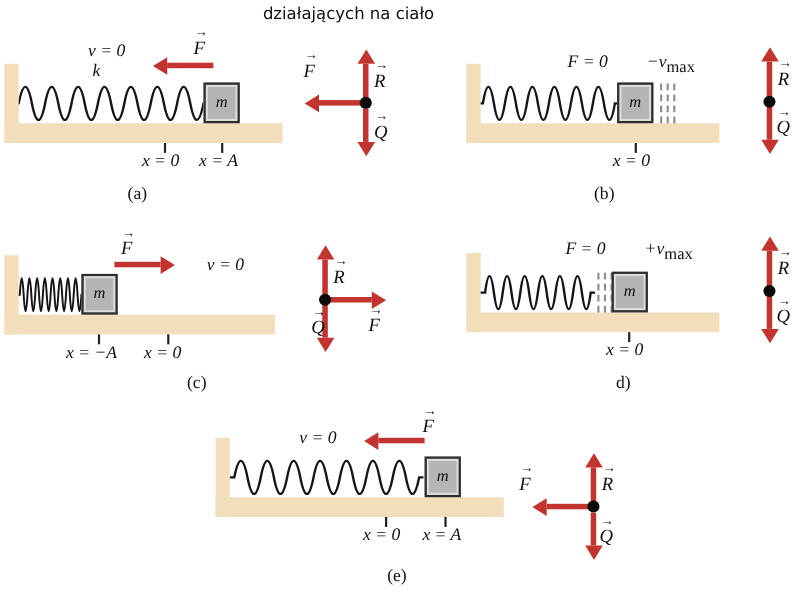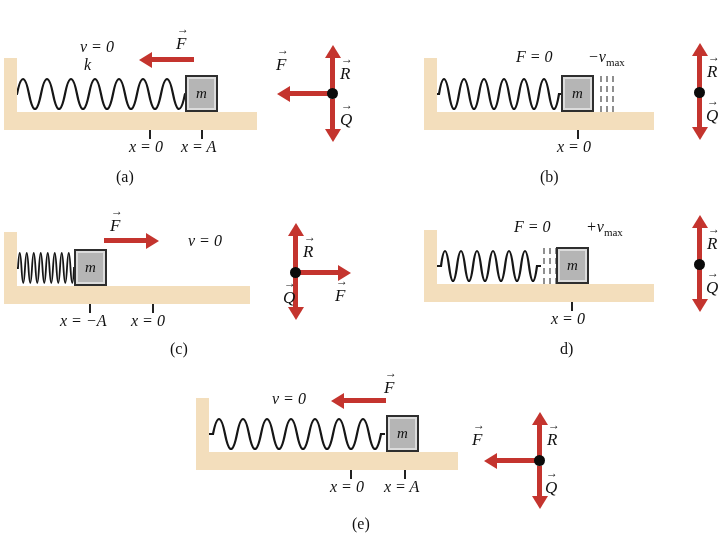--- a/index.html
+++ b/index.html
@@ -3,21 +3,21 @@
 <meta charset="utf-8">
 <style>
   html,body { margin:0; padding:0; background:#fff; }
   .stage { position:relative; width:727px; height:546px; background:#fff;
            font-family:"Liberation Serif", serif; overflow:hidden; }
 
   .title { position:absolute; font:15px "DejaVu Sans", sans-serif; color:#111; line-height:19px; white-space:nowrap; }
 
   .eq  { position:absolute; font:italic 16px "Liberation Serif", serif; color:#111; white-space:nowrap; }
   .cap { position:absolute; font:16px "Liberation Serif", serif; color:#111; white-space:nowrap; }
-  sub  { font-size:11px; font-style:normal;text-align:center; }
+  sub  { font-size:15px; font-style:normal;text-align:center; }
 
   .wall, .floor { position:absolute; background:var(--floor,#f3debc); }
 
   .mass { position:absolute; box-sizing:border-box;
           background:var(--mass,#b5b5b5); border:2px solid var(--mass_border,#2e2e2e);
           box-shadow: inset 0 0 0 2px #dcdcdc;
           display:flex; align-items:center; justify-content:center;
           font:italic 15px "Liberation Serif", serif; color:#111; }
 
   .spring { position:absolute; }
@@ -47,20 +47,21 @@
 
   .dashes { position:absolute; display:flex; }
   .dashes span { border-left:2px dashed #8f8f8f; height:100%; margin-right:4px; }
 </style>
 </head>
 <body>
 
 <div class="stage">
 
   <div class="title" style="left:239px; top:3px;">
+    <div>działających na ciało</div>
   </div>
 
   <span class="eq" style="left:80px; top:38px;">v = 0</span>
   <span class="eq" style="left:84px; top:56px;">k</span>
 
   <div class="ar h left" style="left:152px; top:57px; width:42px;"></div>
   <span class="vec" style="left:176px; top:34px;">
     <span class="hat">→</span><span>F</span>
   </span>
 

